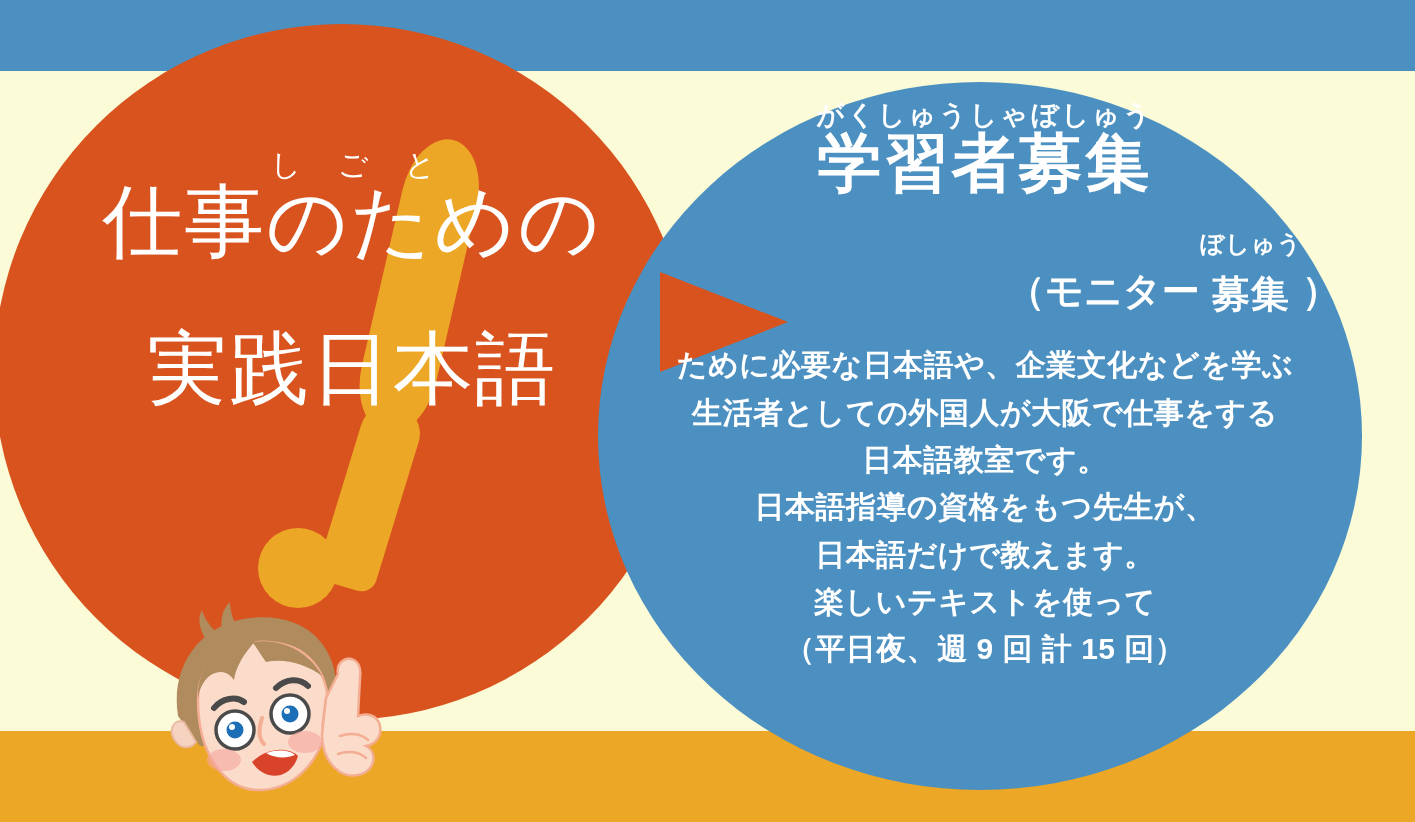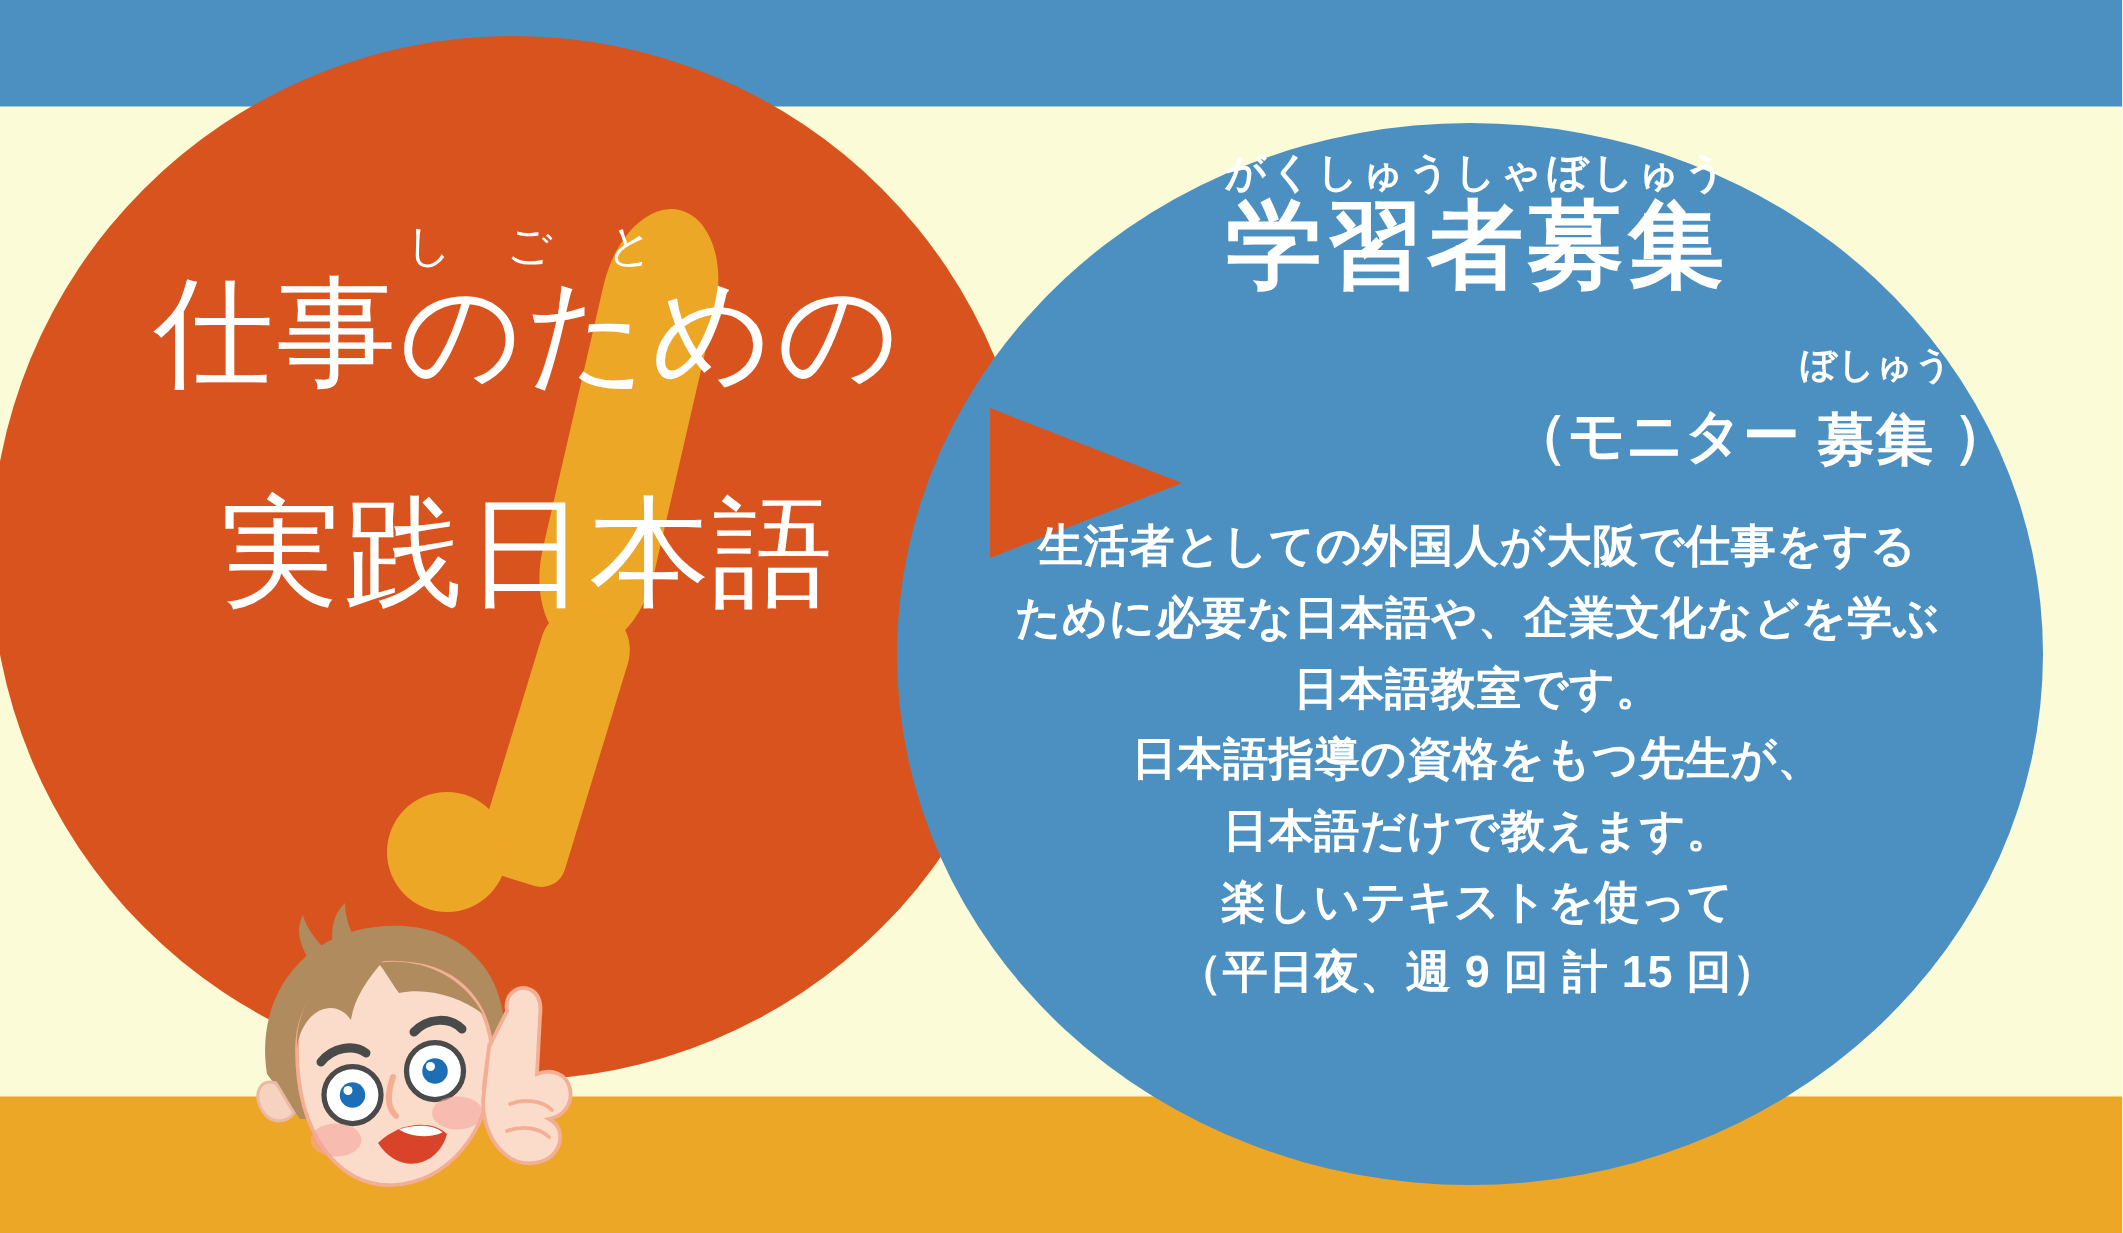--- a/index.html
+++ b/index.html
@@ -198,22 +198,22 @@
     <div class="sub-wrap">
       <span>（モニター</span>
       <span class="ruby-unit">
         <span class="rt">ぼしゅう</span>
         <span class="rb">募集</span>
       </span>
       <span>）</span>
     </div>
 
     <div class="body-block">
+      <div class="body-line">ために必要な日本語や、企業文化などを学ぶ</div>
       <div class="body-line">生活者としての外国人が大阪で仕事をする</div>
-      <div class="body-line">ために必要な日本語や、企業文化などを学ぶ</div>
       <div class="body-line">日本語教室です。</div>
       <div class="body-line">日本語指導の資格をもつ先生が、</div>
       <div class="body-line">日本語だけで教えます。</div>
       <div class="body-line">楽しいテキストを使って</div>
       <div class="body-line">（平日夜、週 9 回  計 15 回）</div>
     </div>
   </div>
 
   <svg class="boy" viewBox="0 0 300 226">
 

